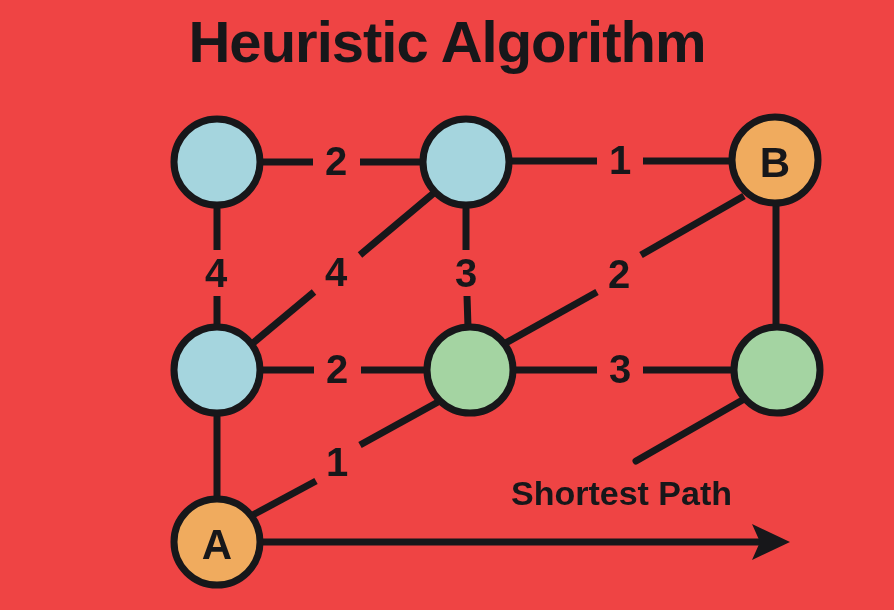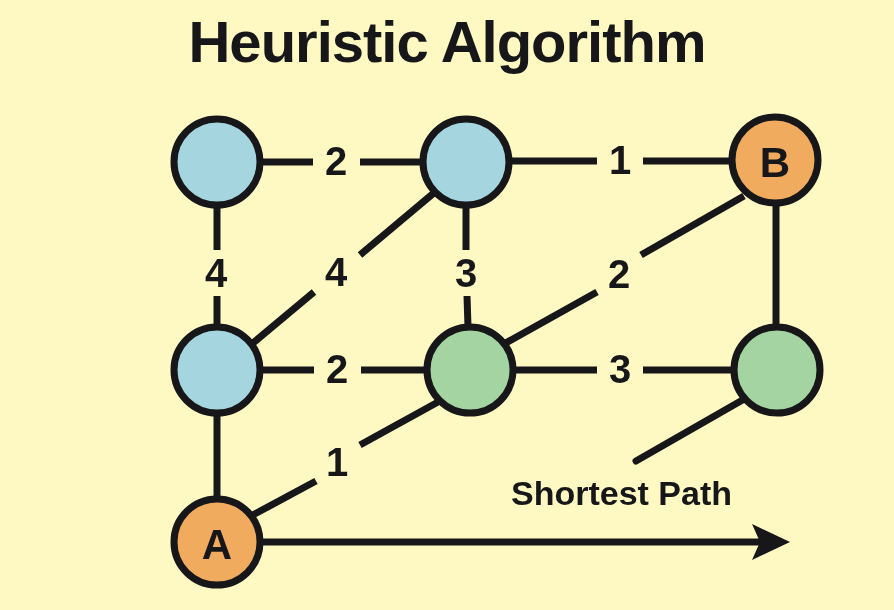--- a/index.html
+++ b/index.html
@@ -10,21 +10,21 @@
     width: 894px;
     height: 610px;
     background: #f7f1e4;
     font-family: "Liberation Sans", sans-serif;
     overflow: hidden;
   }
   #stage {
     position: relative;
     width: 894px;
     height: 610px;
-    background: #fef9c3;
+    background: #ef4444;
   }
   #graph-svg {
     position: absolute;
     top: 0;
     left: 0;
     width: 894px;
     height: 610px;
   }
   .title-text {
     font-weight: bold;

